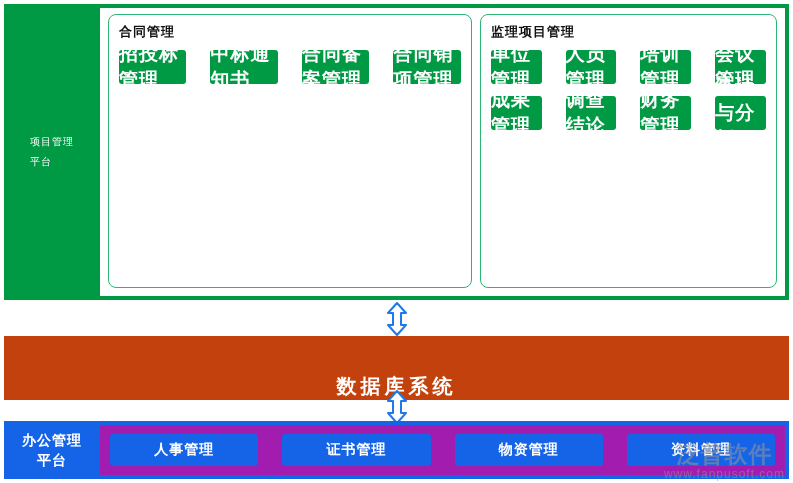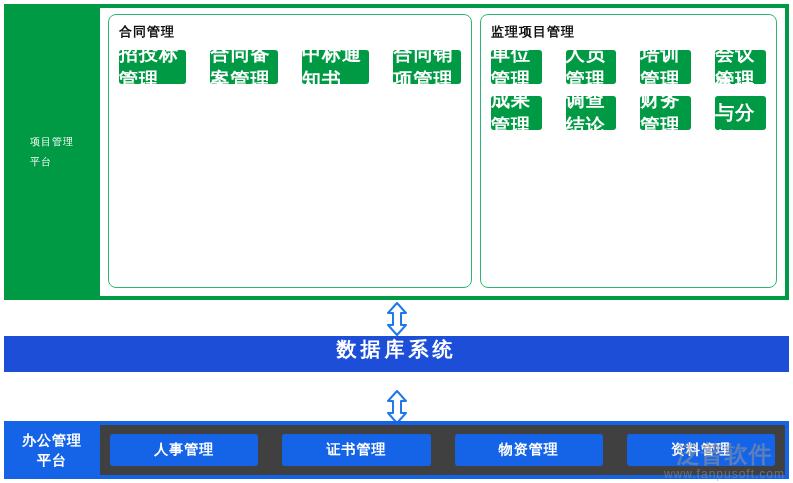--- a/index.html
+++ b/index.html
@@ -102,25 +102,25 @@
   .arrow svg { display: block; }
   .arrow-1 { top: 302px; }
   .arrow-2 { top: 390px; }
 
   
   .db-bar {
     position: absolute;
     left: 4px;
     top: 336px;
     width: 785px;
-    height: 36px;
-    background: #1d4ed8;
-    color: #ffffff;
-    display: flex;
-    align-items: flex-start;
+    height: 64px;
+    background: #c2410c;
+    color: #ffffff;
+    display: flex;
+    align-items: flex-end;
     justify-content: center;
     font-size: 20px;
     font-weight: bold;
     letter-spacing: 4px;
   }
 
   
   .office-block {
     position: absolute;
     left: 4px;
@@ -140,21 +140,21 @@
     justify-content: center;
     text-align: center;
     color: #ffffff;
     font-size: 14px;
     font-weight: bold;
     line-height: 20px;
     letter-spacing: 1px;
   }
   .office-right {
     flex: 1 1 auto;
-    background: #404040;
+    background: #a21caf;
     margin: 4px 4px 4px 0;
     display: flex;
     align-items: center;
     gap: 24px;
     padding: 0 10px;
     box-sizing: border-box;
     text-align: center;
   }
   .office-node {
     flex: 1 1 0;
@@ -204,22 +204,22 @@
         <span>项目管理</span><br>
         <span>平台</span>
       </span>
     </div>
     <div class="platform-right">
 
       <div class="group">
         <div class="group-title">合同管理</div>
         <div class="row">
           <div class="node">招投标管理</div>
+          <div class="node">中标通知书</div>
           <div class="node">合同备案管理</div>
-          <div class="node">中标通知书</div>
           <div class="node">合同销项管理</div>
         </div>
       </div>
 
       <div class="group">
         <div class="group-title">监理项目管理</div>
         <div class="row">
           <div class="node">单位管理</div>
           <div class="node">人员管理</div>
           <div class="node">培训管理</div>

